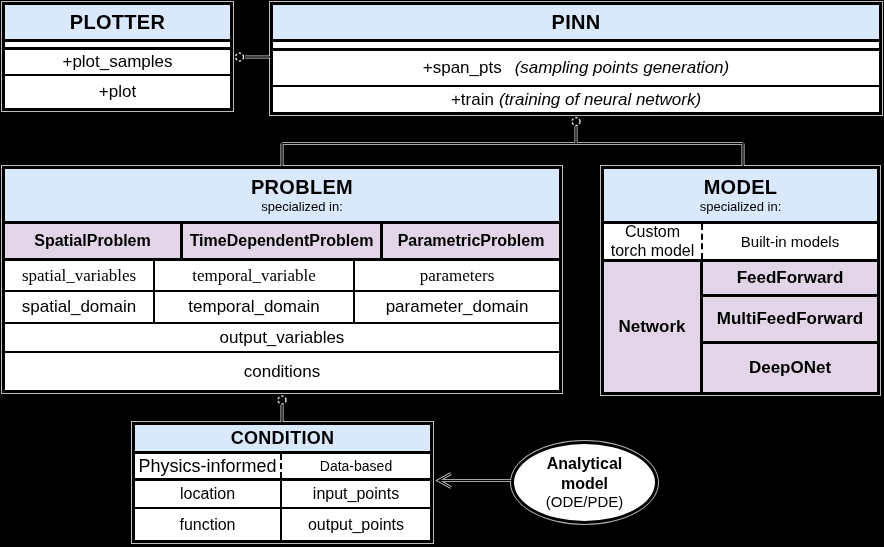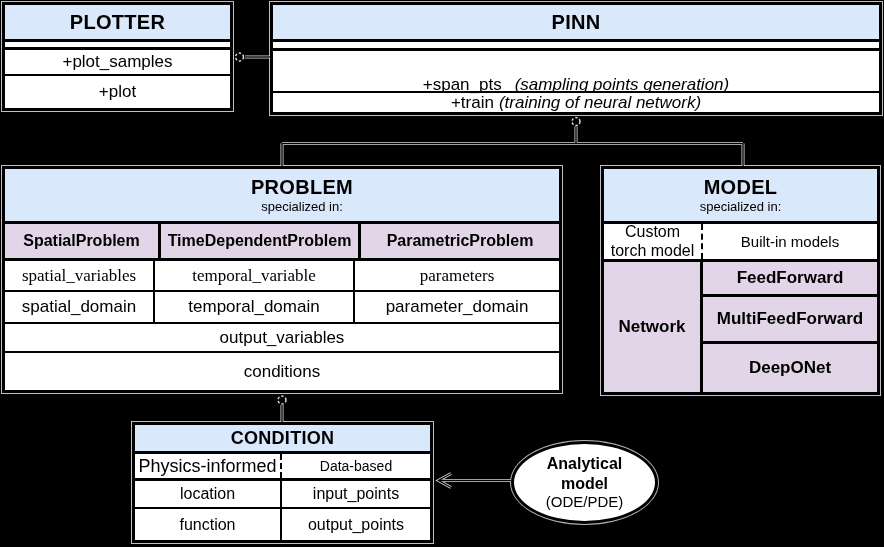--- a/index.html
+++ b/index.html
@@ -50,37 +50,37 @@
     <div class="row sep-b3" style="height:8px;"></div>
     <div class="row sep-b2 attr-text" style="height:26px;">+plot_samples</div>
     <div class="row grow attr-text">+plot</div>
   </div>
 
   <div class="uml-box" style="left:270px;top:2px;width:612px;height:113px;">
     <div class="hdr" style="height:34px;">
       <div class="title">PINN</div>
     </div>
     <div class="row sep-b3" style="height:9px;"></div>
-    <div class="row sep-b2 attr-text" style="height:14px;gap:13px;margin-top:28px;">
+    <div class="row sep-b2 attr-text" style="height:36px;gap:13px;">
       <span>+span_pts</span>
       <span class="mono-note">(sampling points generation)</span>
     </div>
     <div class="row grow attr-text" style="gap:5px;">
       <span>+train</span>
       <span class="mono-note">(training of neural network)</span>
     </div>
   </div>
 
   <div class="uml-box" style="left:2px;top:166px;width:560px;height:227px;">
     <div class="hdr" style="height:52px;padding-left:40px;">
       <div class="title">PROBLEM</div>
       <div class="subtitle">specialized in:</div>
     </div>
     <div class="row sep-b3" style="height:37px;">
-      <div class="cell purple bold" style="width:156px;border-right:3px solid #000;font-size:16px;">SpatialProblem</div>
+      <div class="cell purple bold" style="width:178px;border-right:3px solid #000;font-size:16px;">SpatialProblem</div>
       <div class="cell purple bold" style="width:200px;border-right:3px solid #000;font-size:16px;">TimeDependentProblem</div>
       <div class="cell purple bold" style="flex:1;font-size:16px;">ParametricProblem</div>
     </div>
     <div class="row sep-b2" style="height:31px;font-family:Liberation Serif, serif;">
       <div class="cell attr-text" style="width:150px;border-right:2px solid #000;">spatial_variables</div>
       <div class="cell attr-text" style="width:200px;border-right:2px solid #000;">temporal_variable</div>
       <div class="cell attr-text" style="flex:1;">parameters</div>
     </div>
     <div class="row sep-b2" style="height:32px;">
       <div class="cell attr-text" style="width:150px;border-right:2px solid #000;">spatial_domain</div>

